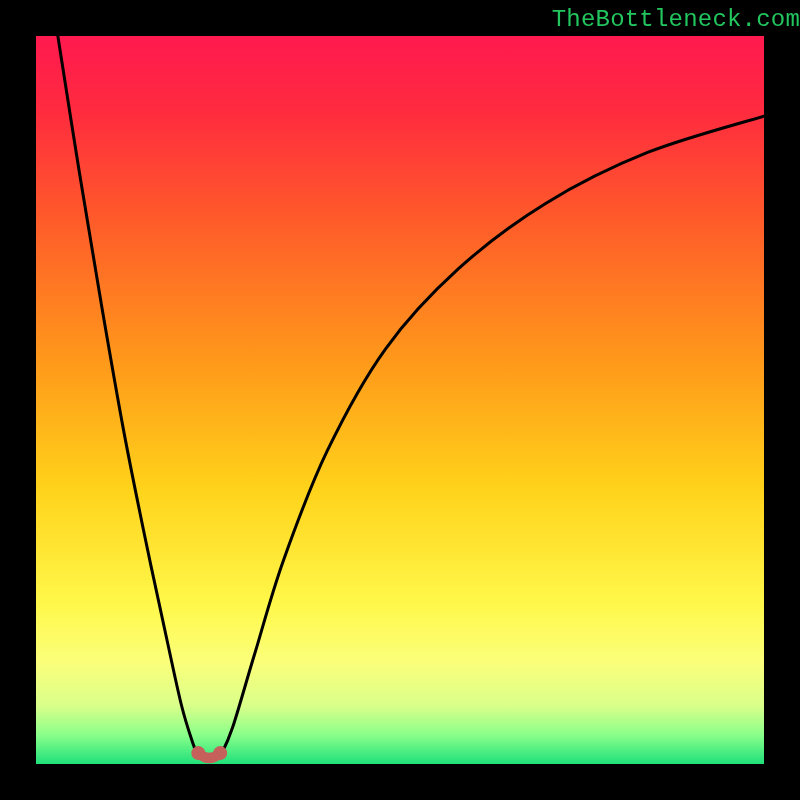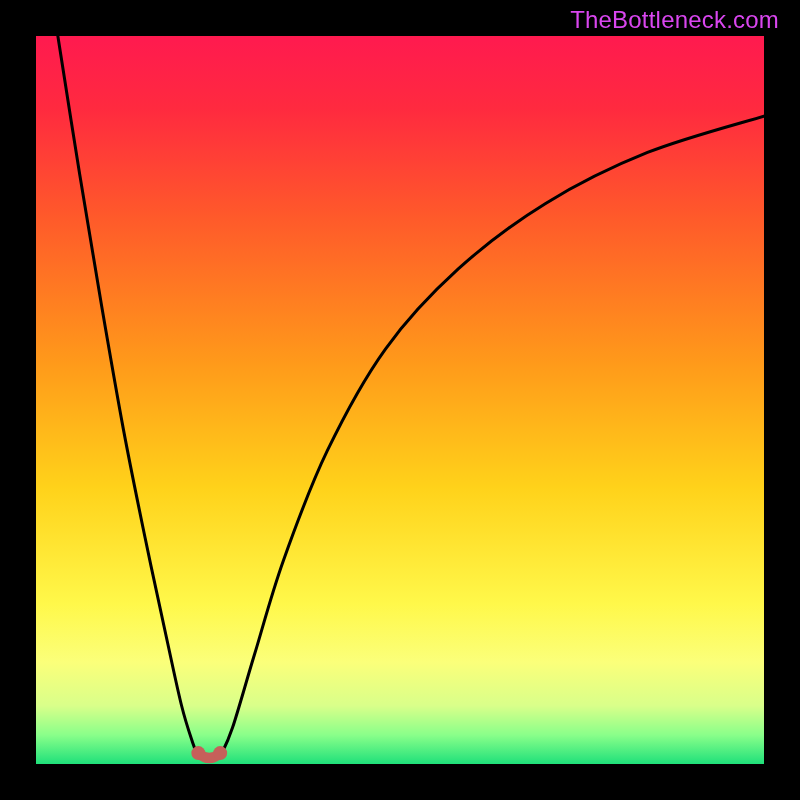--- a/index.html
+++ b/index.html
@@ -19,25 +19,26 @@
     height: 728px;
     overflow: hidden;
   }
   .gradient {
     position: absolute;
     left: 0; top: 0; right: 0; bottom: 0;
   }
   .watermark {
     position: absolute;
     top: 6px;
-    right: 21px;
-    color: #d946ef;
+    right: 0;
+    color: #22c55e;
     font-size: 24px;
     font-weight: 400;
     letter-spacing: 0.2px;
+    font-family: Liberation Mono, monospace;
   }
   svg.plot {
     position: absolute;
     left: 0; top: 0;
     width: 728px;
     height: 728px;
   }
   .curve {
     fill: none;
     stroke: #000;

